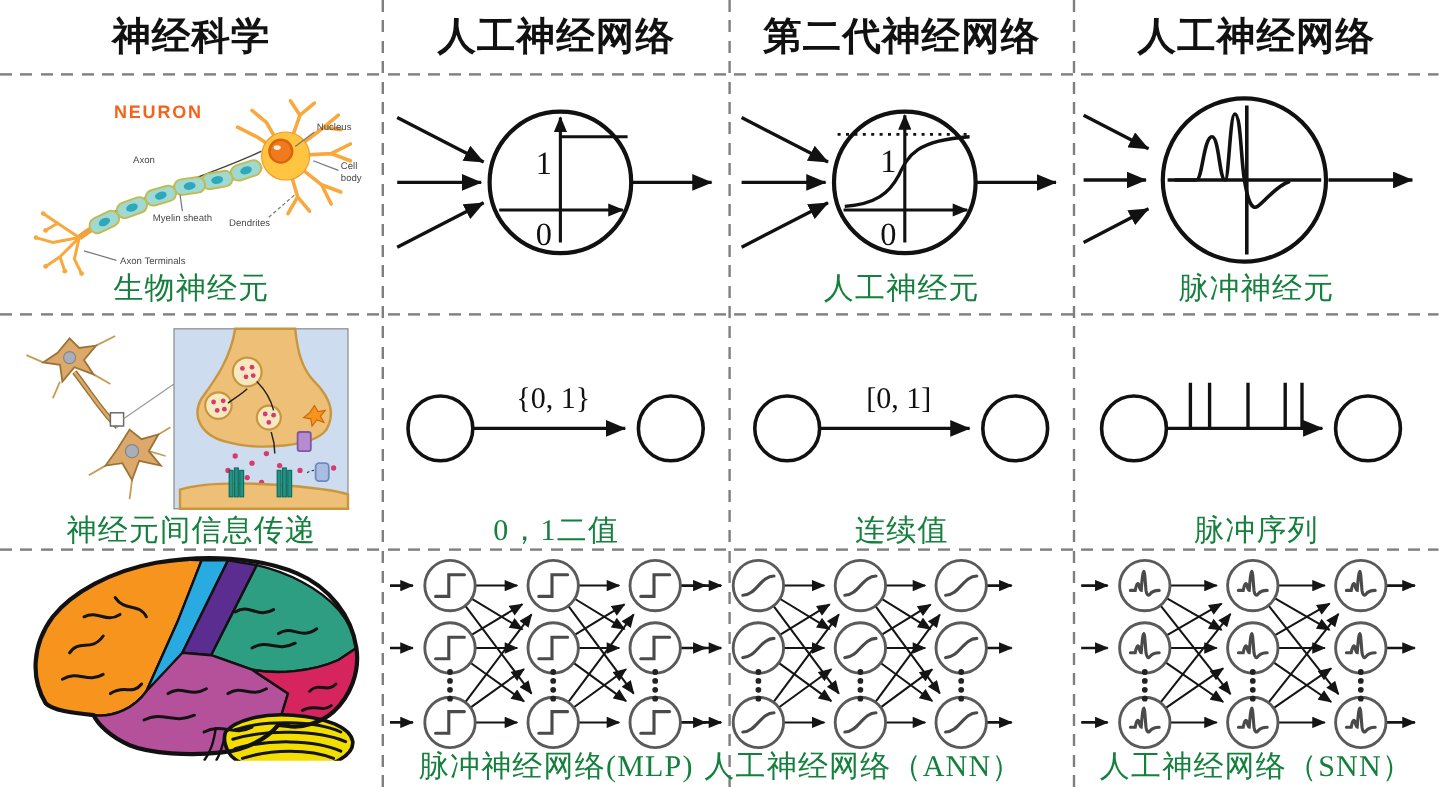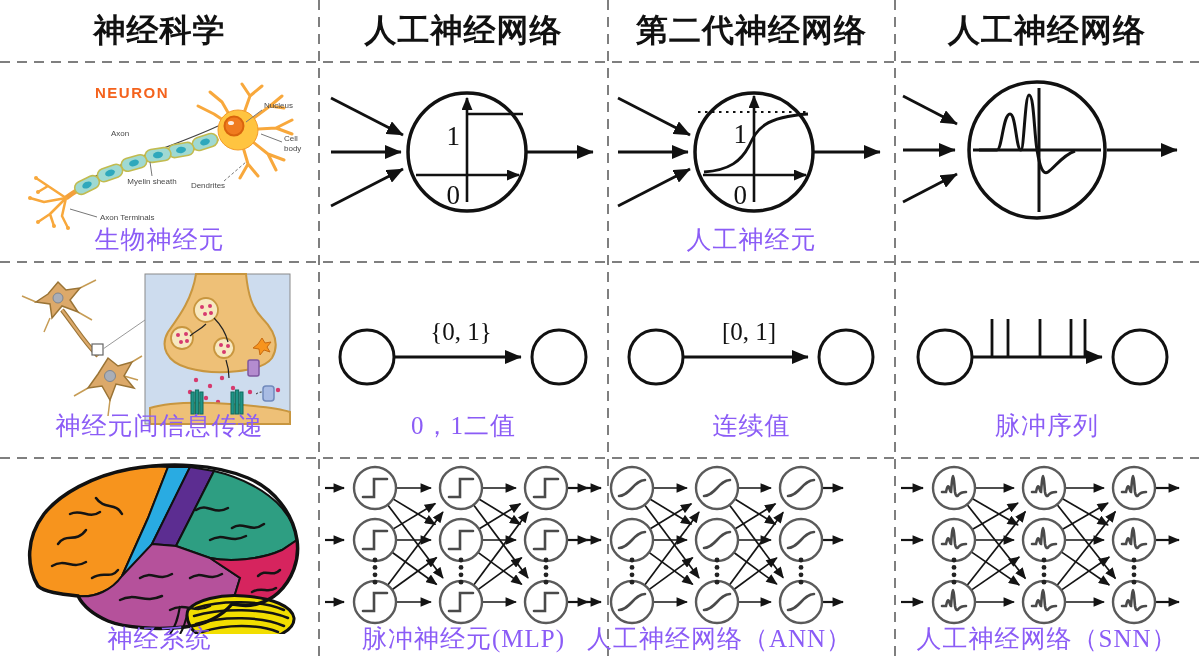--- a/index.html
+++ b/index.html
@@ -7,22 +7,22 @@
           font-family:"Liberation Serif","DejaVu Serif",serif;color:#111;}
   .vline{position:absolute;top:0;bottom:0;width:2px;
          background:repeating-linear-gradient(180deg,#7f7f7f 0 10px,transparent 10px 17px);}
   .hline{position:absolute;left:0;right:0;height:2px;
          background:repeating-linear-gradient(90deg,#7f7f7f 0 10px,transparent 10px 17px);}
   .hdr{position:absolute;top:0;height:62px;display:flex;align-items:center;justify-content:center;
        font-size:32px;font-weight:700;letter-spacing:1px;}
   .cell{position:absolute;text-decoration:underline;}
   .cell svg{position:absolute;left:0;top:0;}
   .caption{position:absolute;left:0;right:0;text-align:center;font-size:25px;letter-spacing:1px;
-           font-weight:500;color:#8b5cf6;white-space:nowrap;}
-  .cap-r1{bottom:6px;} .cap-r2{bottom:16px;} .cap-r3{bottom:3px;}
+           font-weight:500;color:#15803d;white-space:nowrap;}
+  .cap-r1{bottom:6px;} .cap-r2{bottom:0;} .cap-r3{bottom:3px;}
   .axisnum{font-size:27px;font-family:"Liberation Serif","DejaVu Serif",serif;fill:#111;}
   .edgelabel{font-size:25px;font-family:"Liberation Serif","DejaVu Serif",serif;fill:#111;}
   .biolabel{font-size:8px;font-family:"Liberation Sans","DejaVu Sans",sans-serif;fill:#4a4a4a;}
   .neurontitle{font-size:15px;font-weight:bold;letter-spacing:1.5px;
                font-family:"Liberation Sans","DejaVu Sans",sans-serif;}
   .ink{stroke:#111;fill:none;}
   .myel{fill:#9FD9D2;stroke:#C2BB4F;stroke-width:1.6;}
   .myelcore{fill:#2FA8BC;stroke:none;}
   .dend{stroke:#F8A83C;stroke-width:3;fill:none;stroke-linecap:round;}
   .term{stroke:#F8A83C;stroke-width:2.5;fill:none;stroke-linecap:round;}
@@ -194,20 +194,21 @@
         <line x1="8" y1="140" x2="62" y2="112" marker-end="url(#arrL)"></line>
       </g>
       <circle class="ink" cx="142" cy="88" r="68" stroke-width="3.5"></circle>
       <g stroke="#111" stroke-width="3">
         <line x1="78" y1="88" x2="206" y2="88"></line>
         <line x1="144" y1="26" x2="144" y2="150"></line>
       </g>
       <path d="M84 88 L102 88 C107 88 108 52 115 52 C121 52 121 88 126 88 C129 88 130 33 134 33 C139 33 139 70 142 88 C145 106 148 113 153 110 C160 105 168 93 180 89" class="ink" stroke-width="3"></path>
       <line x1="212" y1="88" x2="282" y2="88" stroke="#111" stroke-width="2.8" marker-end="url(#arrL)"></line>
     </svg>
+    <div class="caption cap-r1">脉冲神经元</div>
   </div>
 
   <div class="cell" style="left:0;top:262px;width:319px;height:196px">
     <svg width="319" height="166" viewBox="0 0 319 166">
 
       <g>
         <path class="thindend" d="M80 26 L96 18 M78 50 L92 58 M36 40 L22 34 M50 56 L44 70"></path>
         <path class="soma2" d="M58 20 L66 28 L80 26 L70 38 L78 50 L62 44 L52 56 L50 42 L36 40 L48 32 Z"></path>
         <circle class="nuc2" cx="58" cy="36" r="5"></circle>
         <path d="M62 48 C76 66 84 80 98 94" stroke="#9A7436" stroke-width="4.5" fill="none"></path>
@@ -344,21 +345,20 @@
           <path d="M232 70 C244 62 250 76 264 66"></path>
         <path d="M210 82 C224 74 230 86 246 78"></path>
         <path d="M120 142 C136 134 144 146 162 138"></path>
           <path d="M170 152 C186 144 194 156 210 148"></path>
         <path d="M140 120 C152 112 158 124 172 116"></path>
           <path d="M190 120 C202 112 208 124 222 116"></path>
         <path d="M258 118 C266 110 272 120 280 112"></path>
           <path d="M252 134 C262 128 268 136 276 130"></path>
       </g>
     </svg>
-    <div class="caption cap-r3">神经系统</div>
   </div>
 
   <div class="cell" style="left:319px;top:458px;width:289px;height:200px">
     <svg class="network" width="289" height="168">
         <line x1="77" y1="30" x2="112" y2="30" stroke="#141414" stroke-width="1.7" marker-end="url(#arrS)"></line>
         <line x1="73.97037165519241" y1="40.86580611709308" x2="116.32804049258228" y2="66.47741983272417" stroke="#141414" stroke-width="1.7" marker-end="url(#arrS)"></line>
         <line x1="68.64700920766582" y1="46.76464011248724" x2="123.93284398904885" y2="120.05051412501822" stroke="#141414" stroke-width="1.7" marker-end="url(#arrS)"></line>
         <line x1="73.97037165519241" y1="71.13419388290691" x2="116.32804049258228" y2="45.522580167275834" stroke="#141414" stroke-width="1.7" marker-end="url(#arrS)"></line>
         <line x1="77" y1="82" x2="112" y2="82" stroke="#141414" stroke-width="1.7" marker-end="url(#arrS)"></line>
         <line x1="73.0347039536951" y1="94.28083308289646" x2="117.66470863757843" y2="126.45595273871933" stroke="#141414" stroke-width="1.7" marker-end="url(#arrS)"></line>
@@ -404,21 +404,21 @@
         <path d="M-12 9H-1V-9H12" transform="translate(227 30)" fill="none" stroke="#4a4a4a" stroke-width="2.6" stroke-linecap="round"></path>
         <circle cx="227" cy="82" r="21" fill="#fff" stroke="#5a5a5a" stroke-width="2.4"></circle>
         <path d="M-12 9H-1V-9H12" transform="translate(227 82)" fill="none" stroke="#4a4a4a" stroke-width="2.6" stroke-linecap="round"></path>
         <circle cx="227" cy="144" r="21" fill="#fff" stroke="#5a5a5a" stroke-width="2.4"></circle>
         <path d="M-12 9H-1V-9H12" transform="translate(227 144)" fill="none" stroke="#4a4a4a" stroke-width="2.6" stroke-linecap="round"></path>
         <circle cx="227" cy="102" r="2.4" fill="#222"></circle>
         <circle cx="227" cy="109.4" r="2.4" fill="#222"></circle>
         <circle cx="227" cy="116.8" r="2.4" fill="#222"></circle>
         <circle cx="227" cy="124.2" r="2.4" fill="#222"></circle>
       </svg>
-    <div class="caption cap-r3">脉冲神经元(MLP)</div>
+    <div class="caption cap-r3">脉冲神经网络(MLP)</div>
   </div>
 
   <div class="cell" style="left:576px;top:458px;width:287px;height:200px">
     <svg class="network" width="287" height="168">
         <line x1="77" y1="30" x2="111" y2="30" stroke="#141414" stroke-width="1.7" marker-end="url(#arrS)"></line>
         <line x1="73.91370694089265" y1="40.958973657957856" x2="115.40899008443907" y2="66.34432334577448" stroke="#141414" stroke-width="1.7" marker-end="url(#arrS)"></line>
         <line x1="68.55269295373239" y1="46.83537643206462" x2="123.067581494668" y2="119.94946223990767" stroke="#141414" stroke-width="1.7" marker-end="url(#arrS)"></line>
         <line x1="73.91370694089265" y1="71.04102634204214" x2="115.40899008443907" y2="45.655676654225516" stroke="#141414" stroke-width="1.7" marker-end="url(#arrS)"></line>
         <line x1="77" y1="82" x2="111" y2="82" stroke="#141414" stroke-width="1.7" marker-end="url(#arrS)"></line>
         <line x1="72.96617829892782" y1="94.37533005333559" x2="116.76260243010312" y2="126.32095706666345" stroke="#141414" stroke-width="1.7" marker-end="url(#arrS)"></line>

